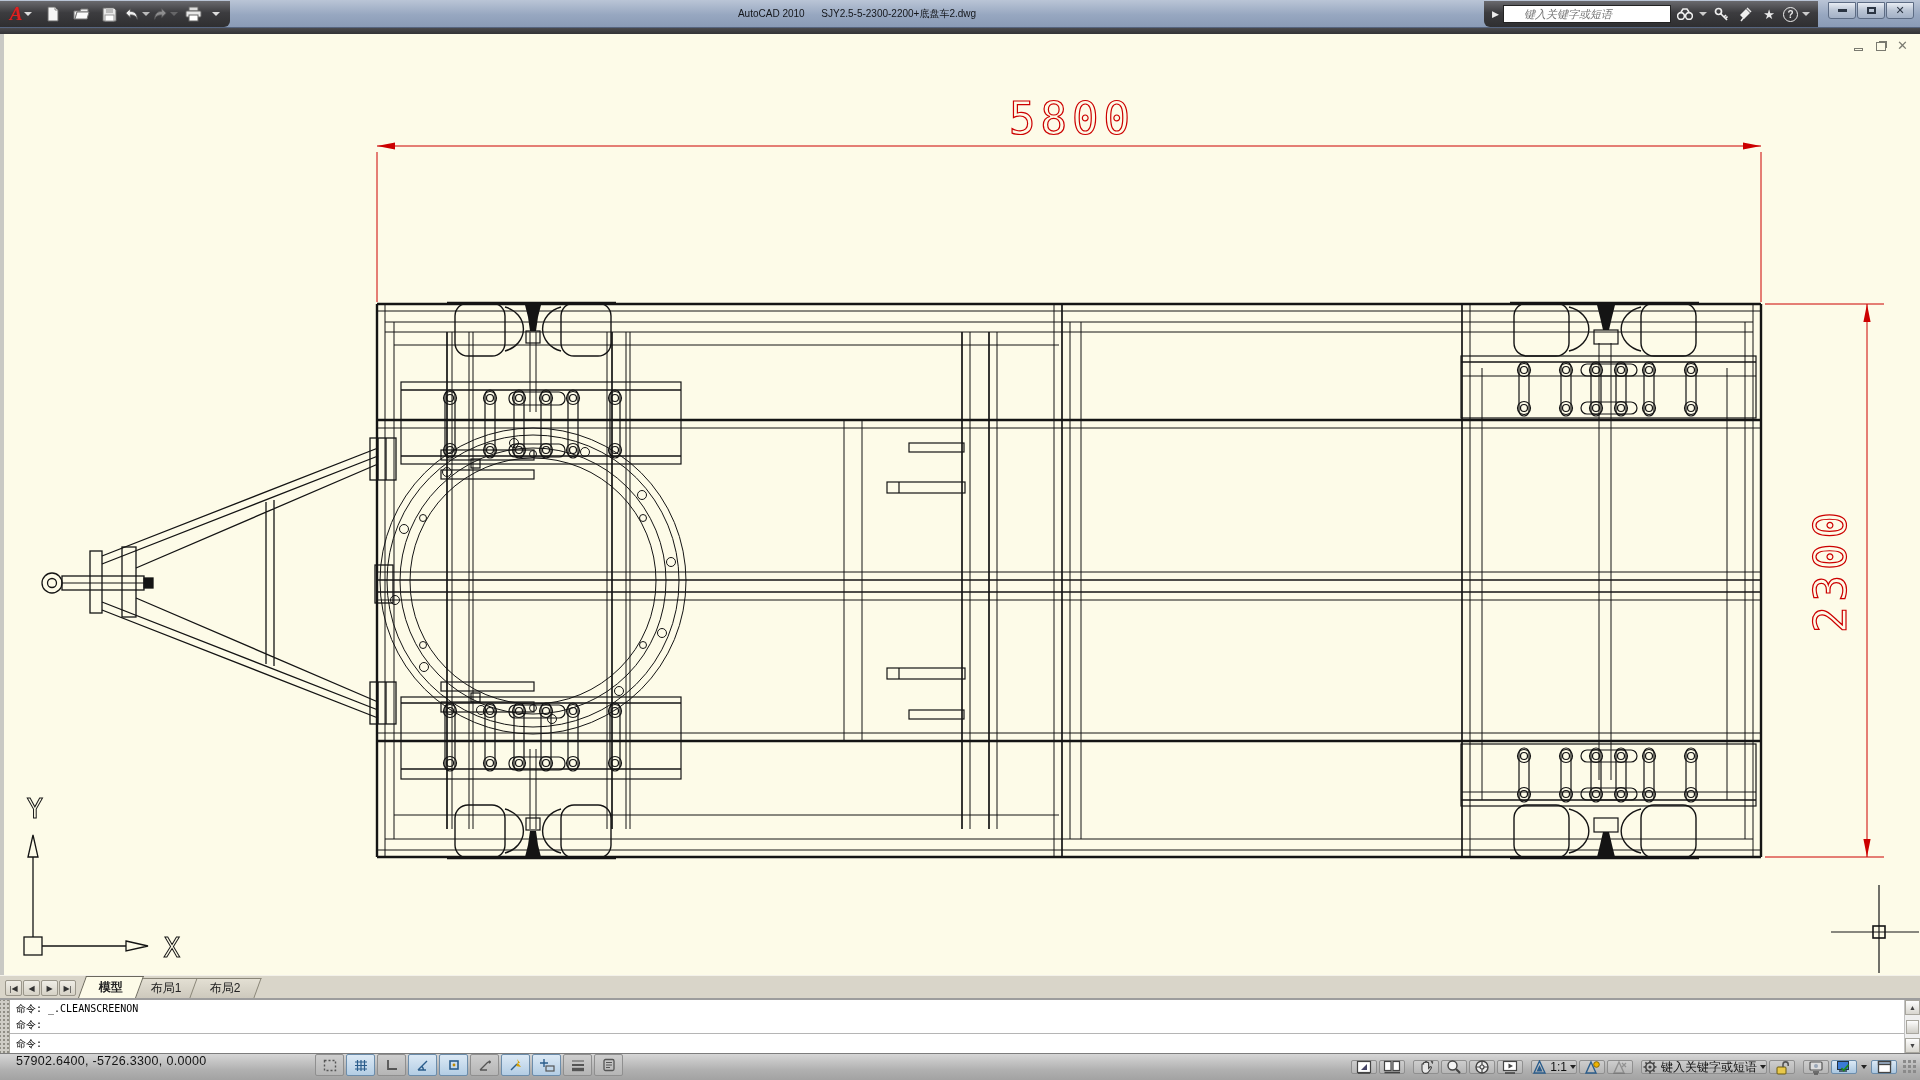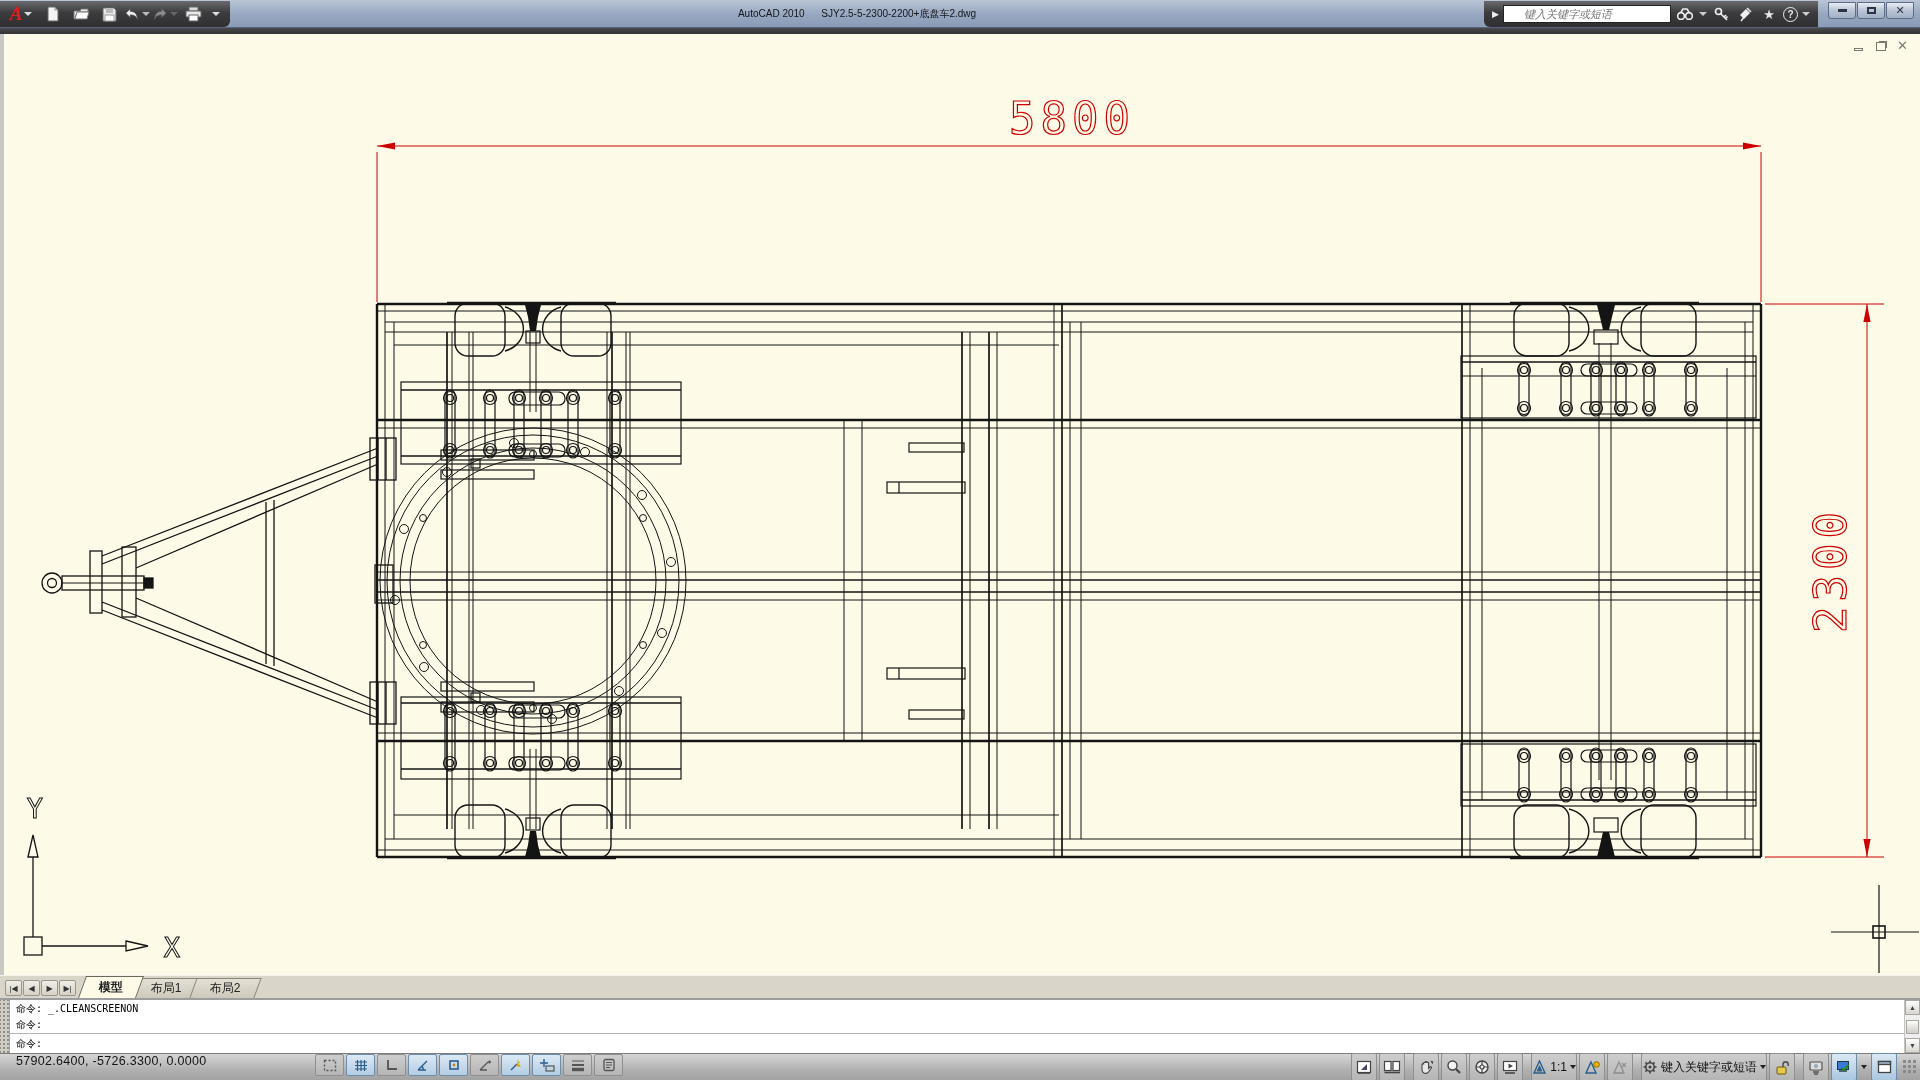--- a/index.html
+++ b/index.html
@@ -73,21 +73,21 @@
   
   .statusbar{position:absolute;top:1053px;left:0;width:1920px;height:27px;
     background:linear-gradient(#d6d6d6,#b1b1b1 60%,#a2a2a2);border-top:1px solid #7d7d7d;
     display:flex;padding:0 2px}
   .coords{width:312px;padding-left:14px;font-size:12.5px;color:#141414;letter-spacing:.3px;white-space:pre}
   .sbtn{width:29px;height:22px;margin:0 1px;border:1px solid #8f8f8f;border-radius:2px;
     background:linear-gradient(#cecece,#b5b5b5);display:flex;align-items:center;justify-content:center}
   .sbtn.on{background:linear-gradient(#dce9f5,#b3cde4);border-color:#6c8dab}
   .sbtn svg,.rbtn svg{display:block}
   .rgroup{display:flex;align-items:center;margin-left:auto}
-  .rbtn{height:28px;min-width:26px;margin:0 1px;border:1px solid #8f8f8f;border-radius:2px;
+  .rbtn{height:14px;min-width:26px;margin:0 1px;border:1px solid #8f8f8f;border-radius:2px;
     background:linear-gradient(#cecece,#b5b5b5);display:flex;align-items:center;justify-content:center;gap:3px;padding:0 0}
   .rbtn.on{background:linear-gradient(#dce9f5,#a9c6e0);border-color:#6c8dab}
   .rbtn .lbl{font-size:12px;color:#111;white-space:nowrap}
   .dda{width:0;height:0;border-left:3.5px solid transparent;border-right:3.5px solid transparent;border-top:4px solid #222}
   .sep{width:6px}
   .grip{width:16px;height:16px;margin-left:4px;
     background-image:radial-gradient(#8a8a8a 1.5px,transparent 1.5px);background-size:5px 5px}
 </style>
 </head>
 <body>

